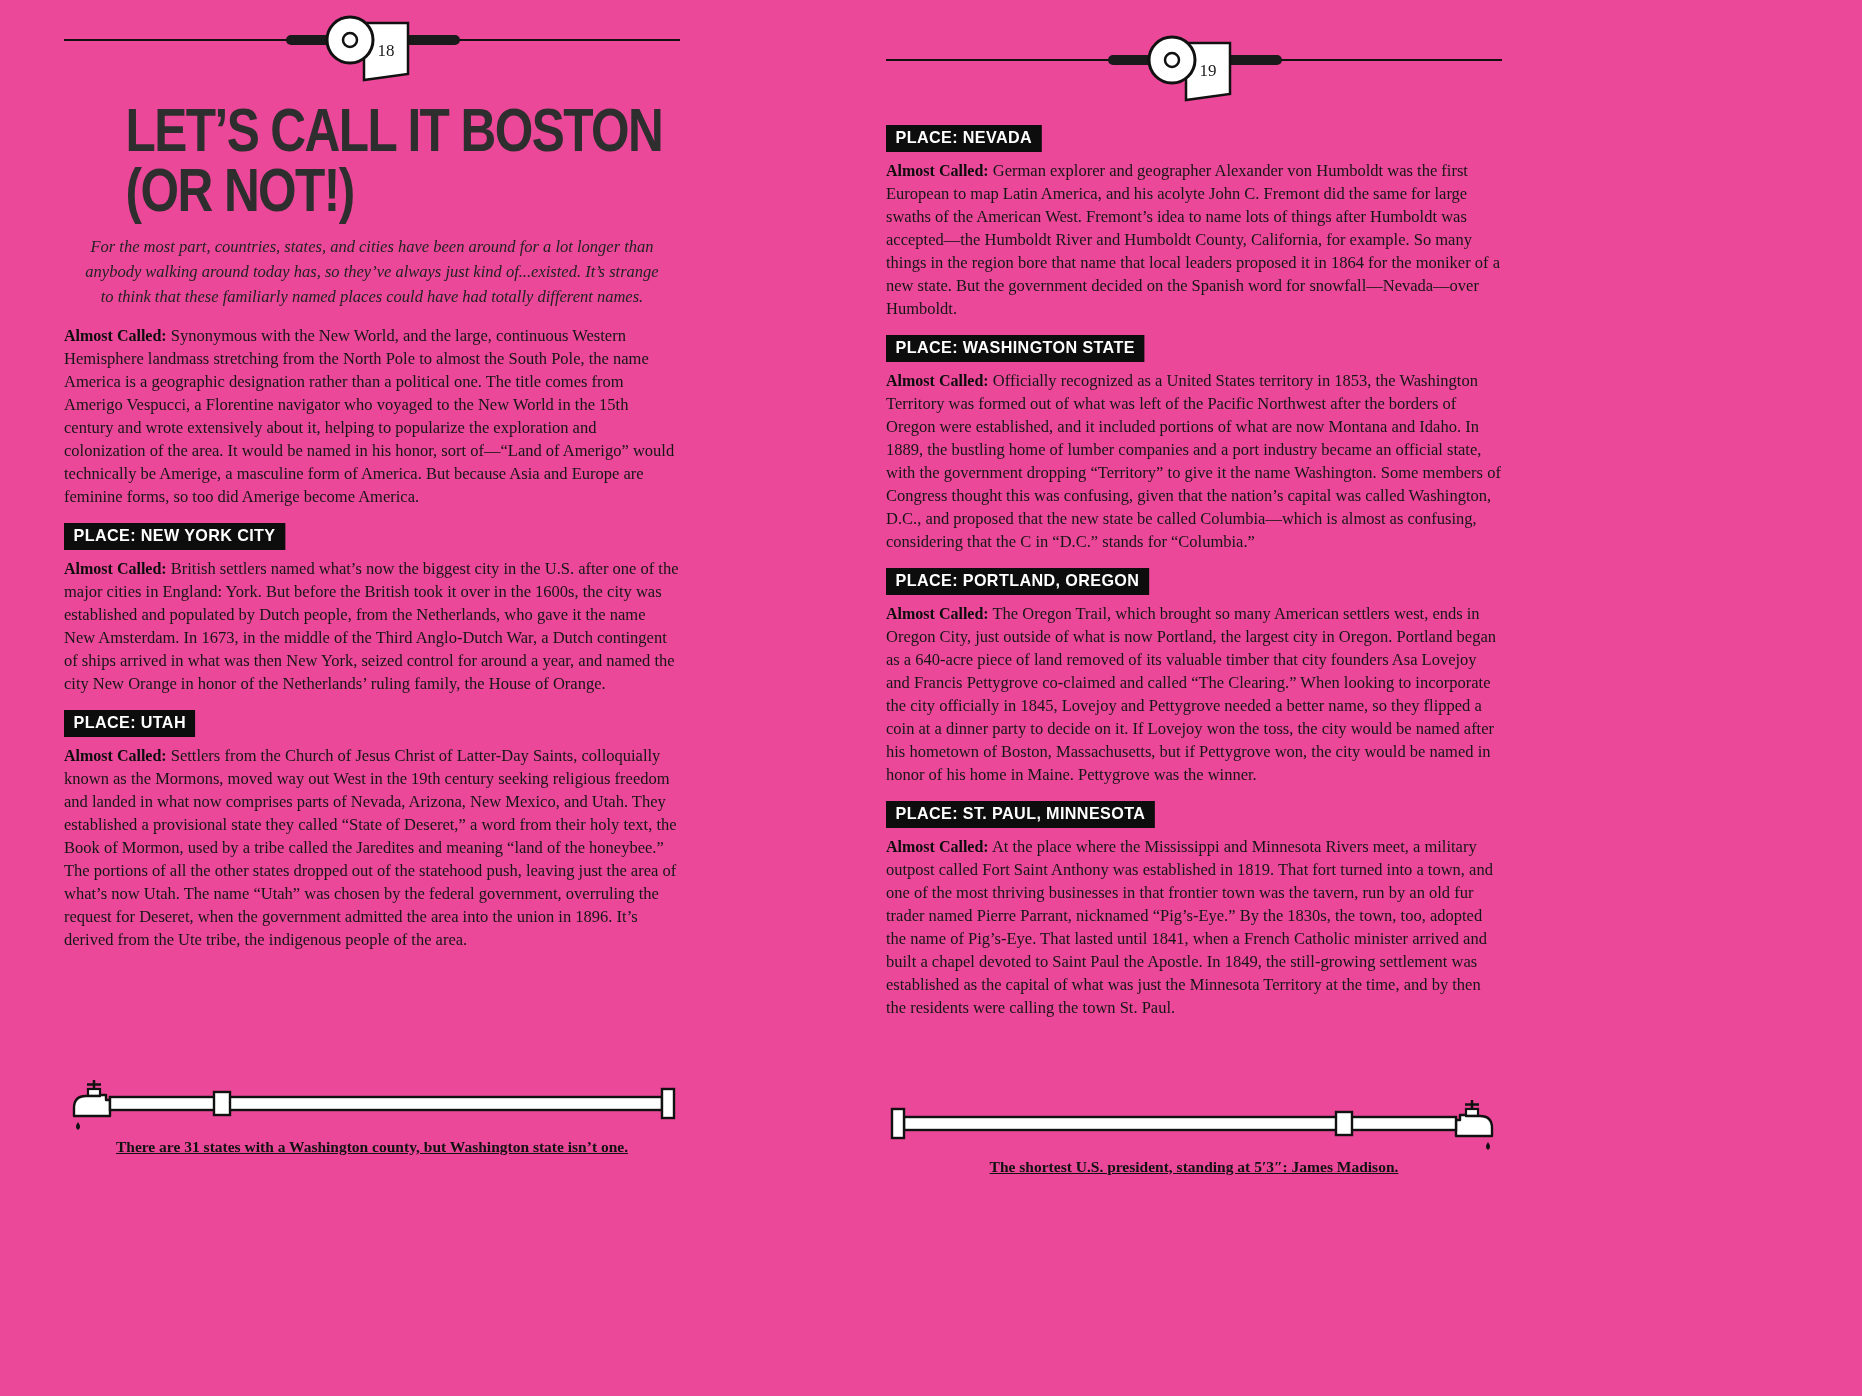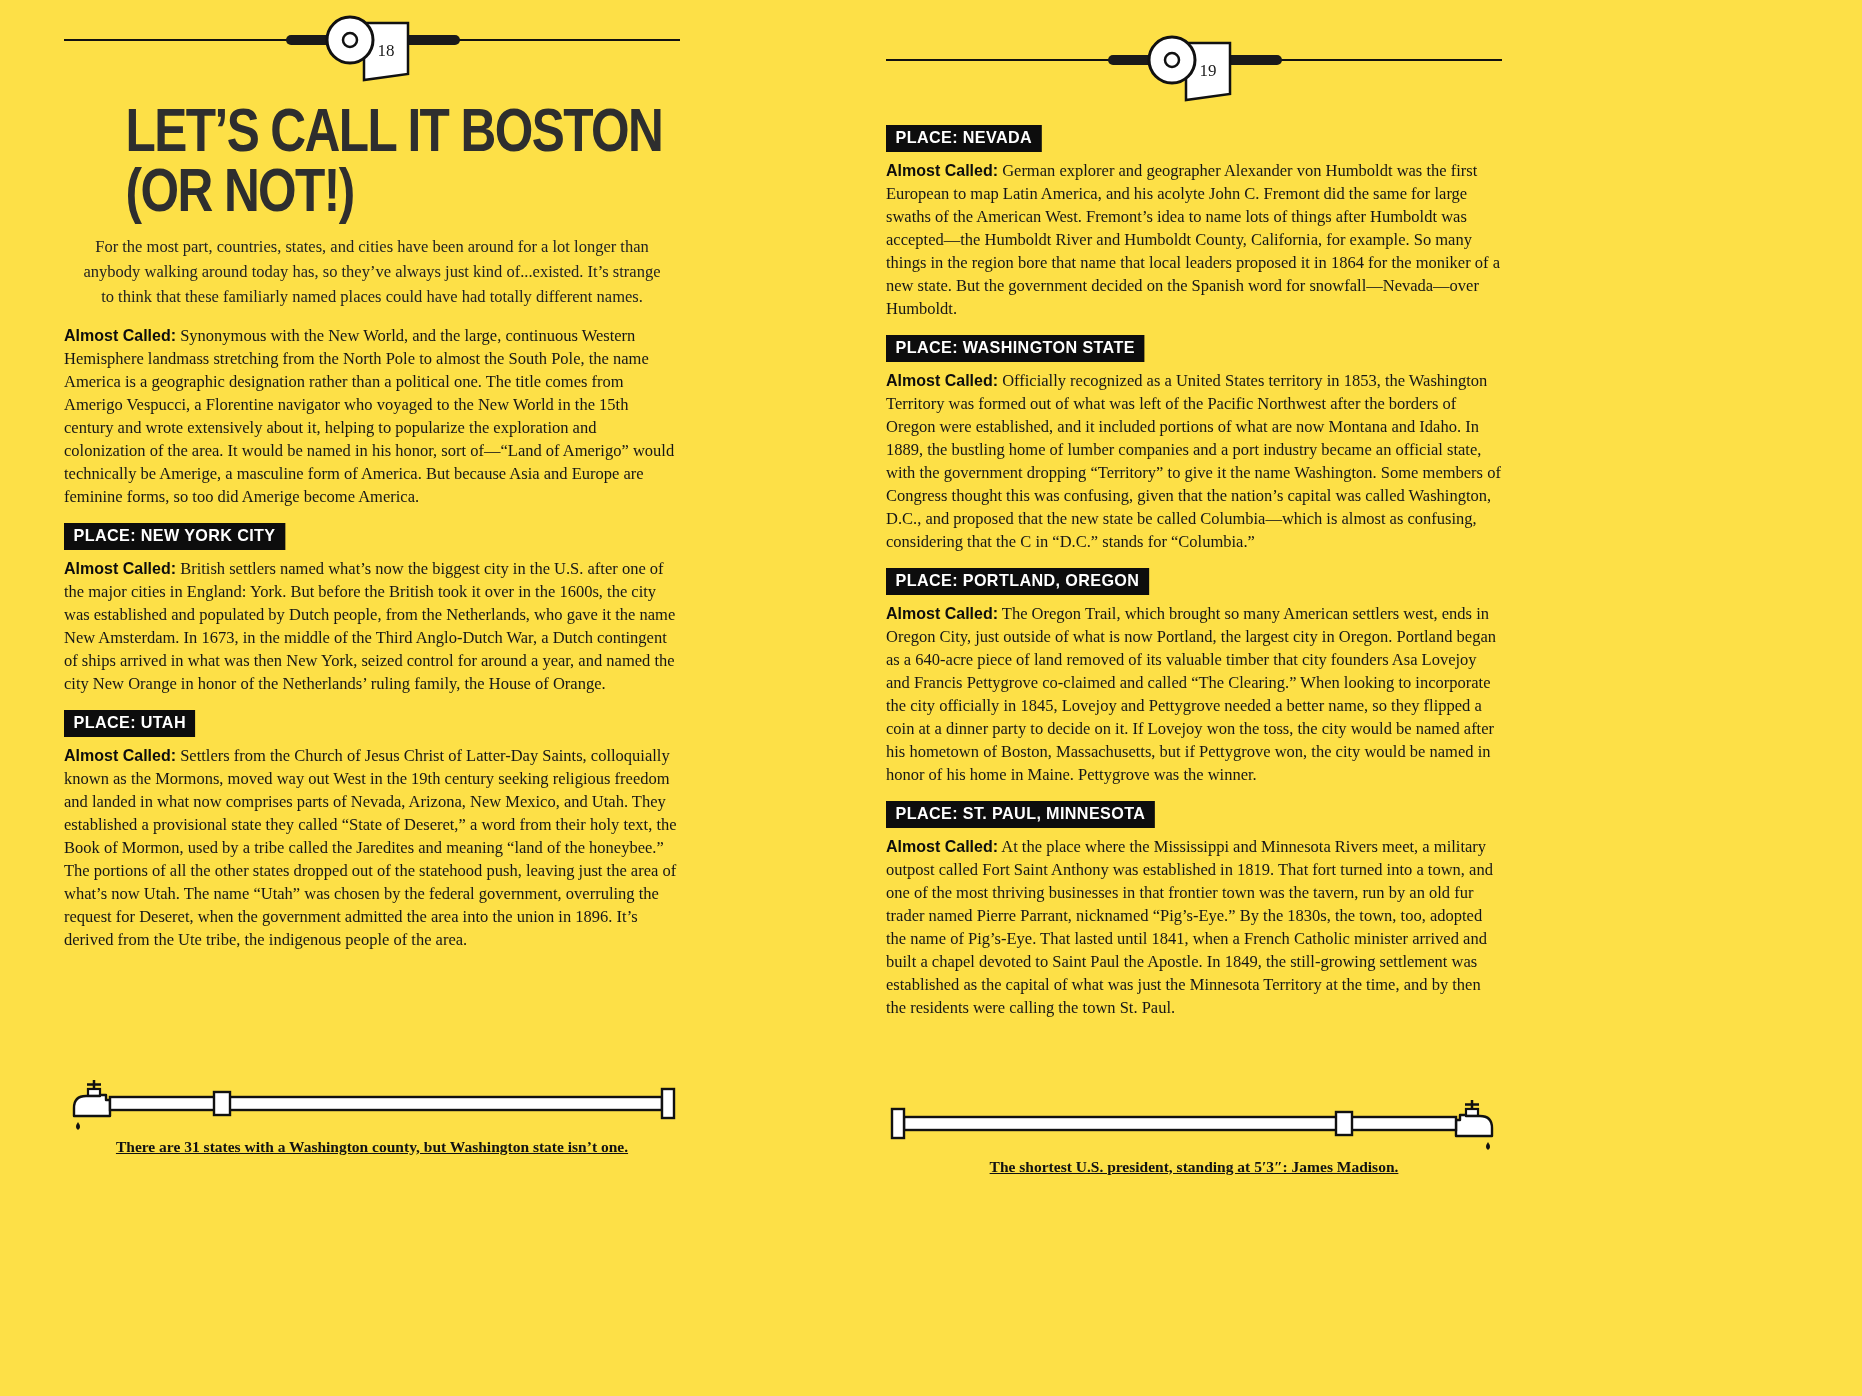--- a/index.html
+++ b/index.html
@@ -4,21 +4,21 @@
 <style>
   * { margin:0; padding:0; box-sizing:border-box; }
   html,body { background:#ffffff; }
   body {
     width:1862px; height:1396px;
     font-family:"Liberation Serif", serif;
     color:#1a1a1a;
     position:relative;
     overflow:hidden;
   }
-  .spread { position:absolute; inset:0; background:#fde047; }
+  .spread { position:absolute; inset:0; background:#ec4899; }
   .page { position:absolute; top:0; width:616px; height:1396px; }
   .page-left  { left:64px; }
   .page-right { left:886px;margin-top:20px; }
 
   .page-header { margin-top:14px; }
   .page-header svg { display:block; width:616px; height:76px; }
   .roll-number { font-family:"Liberation Serif", serif; font-size:17px; fill:#1a1a1a; }
 
   .title { margin-top:10px; text-align:left; color:#2e2e2e; }
   .title-line {
@@ -28,20 +28,21 @@
     font-size:62px;
     line-height:60px;
     letter-spacing:-2px;
     transform:scaleX(0.80);
     transform-origin:center;
     white-space:nowrap;
   }
 
   .intro {
     width:578px; margin:14px auto 0 auto;
+    font-style:italic;
     font-size:16.5px; line-height:25px;
     text-align:center;
     color:#222;
   }
 
   .section { margin-top:15px; }
   .place-badge {
     display:inline-block;
     background:#0d0d0d; color:#ffffff;
     font-family:"Liberation Sans", sans-serif;
@@ -51,21 +52,21 @@
     transform:scaleX(0.95);
     transform-origin:left center;
   }
   .body-text {
     margin-top:7px;
     font-size:16.5px; line-height:23px;
     text-align:left;
     color:#161616;
   }
   .ac-label {
-    font-family:Liberation Sans, sans-serif;
+    font-family:Liberation Serif, serif;
     font-weight:bold; font-size:16px;
     color:#0d0d0d;
   }
 
   .page-bottom { position:absolute; left:0; right:0; top:1078px; }
   .page-bottom svg { display:block; width:616px; height:52px; }
   .pipe-flip { transform:scaleX(-1); transform-origin:center; }
   .footer-fact {
     margin-top:8px;
     text-align:center;

